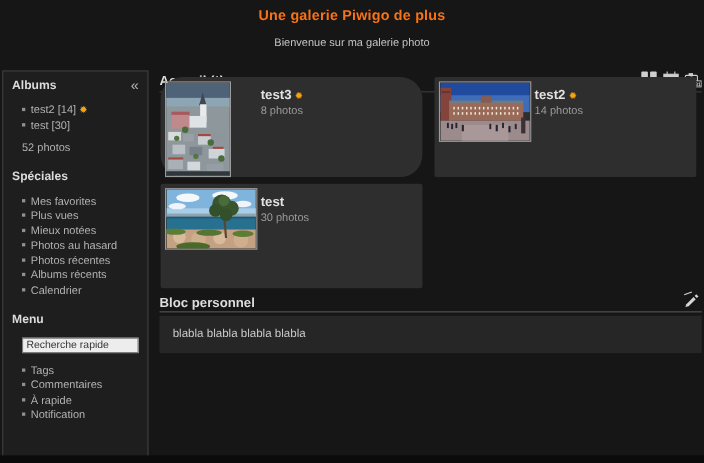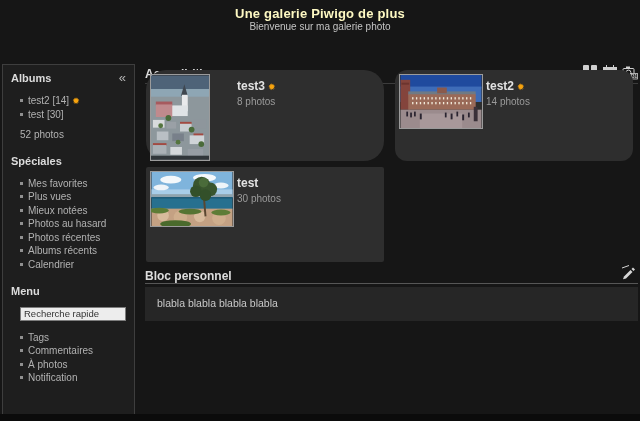--- a/index.html
+++ b/index.html
@@ -6,22 +6,22 @@
   html,body { width:640px; height:421px; }
   body {
     background:#161616;
     font-family:"Liberation Sans","DejaVu Sans",sans-serif;
     color:#c8c8c8;
     position:relative;
     overflow:hidden;
   }
   
   .hdr { position:absolute; top:0; left:0; width:640px; text-align:center; }
-  .hdr h1 { font-size:13px; font-weight:bold; color:#fef9c3; padding-top:6px; letter-spacing:.2px; }
-  .hdr p { font-size:10px; color:#c4c4c4; }
+  .hdr h1 { font-size:13px; font-weight:bold; color:#f97316; padding-top:6px; letter-spacing:.2px; }
+  .hdr p { font-size:10px; color:#c4c4c4; margin-top:13px; }
 
   
   .menubar {
     position:absolute; left:2px; top:64px; width:133px; height:354px;
     background:#1e1e1e; border:1px solid #3e3e3e; padding:7px 8px; overflow:hidden;
   }
   .mb-head { display:flex; justify-content:space-between; align-items:center; }
   .mb-title, .sec-title { font-size:11px; font-weight:bold; color:#dcdcdc; }
   .collapse { color:#b5b5b5; font-size:13px; cursor:pointer; line-height:10px; }
   ul.mb-list { list-style:none; margin:11px 0 0 9px; }
@@ -44,21 +44,21 @@
   .crumb { font-size:12px; font-weight:bold; color:#dddddd; }
   .tools { position:absolute; right:0; top:0; display:flex; gap:4px; }
   .tools svg { cursor:pointer; }
 
   .grid { position:absolute; left:145px; top:70px; width:493px; height:192px; }
   .cell {
     position:absolute; background:#2e2e2e; border-radius:2px;
     display:flex; padding:3px; cursor:pointer;
   }
   .cell.c1 { left:1px; top:0; width:238px; height:91px;border-radius:20px; }
-  .cell.c2 { left:250px; top:0; width:238px; height:91px;border-radius:12px; }
+  .cell.c2 { left:250px; top:0; width:238px; height:91px; }
   .cell.c3 { left:1px; top:97px; width:238px; height:95px; }
   .thumbcol { width:88px; flex:none; padding:1px 0 0 1px; }
   .thumbcol svg { display:block; border:1px solid #9b9b9b; }
   .meta { padding-top:6px; }
   .a-title { font-size:12px; font-weight:bold; color:#e2e2e2; }
   .a-count { font-size:10px; color:#9b9b9b; margin-top:3px; }
 
   .pb-head {
     position:absolute; left:145px; top:266px; width:493px; height:18px;
     border-bottom:1px solid #565656;
@@ -99,21 +99,21 @@
     <li><span class="bullet"></span><span>Photos récentes</span></li>
     <li><span class="bullet"></span><span>Albums récents</span></li>
     <li><span class="bullet"></span><span>Calendrier</span></li>
   </ul>
 
   <span class="sec-title">Menu</span>
   <input class="qsearch" type="text" value="Recherche rapide" style="">
   <ul class="mb-list">
     <li><span class="bullet"></span><span>Tags</span></li>
     <li><span class="bullet"></span><span>Commentaires</span></li>
-    <li><span class="bullet"></span><span>À photos</span></li>
+    <li><span class="bullet"></span><span>À rapide</span></li>
     <li><span class="bullet"></span><span>Notification</span></li>
   </ul>
 
 </aside>
 
 <div class="crumb-bar">
   <span class="crumb">Accueil (*)</span>
   <span class="tools">
     <svg width="16" height="16" viewBox="0 0 16 16">
       <rect x="1" y="1" width="6" height="6" rx="1" fill="#cfcfcf"></rect>

